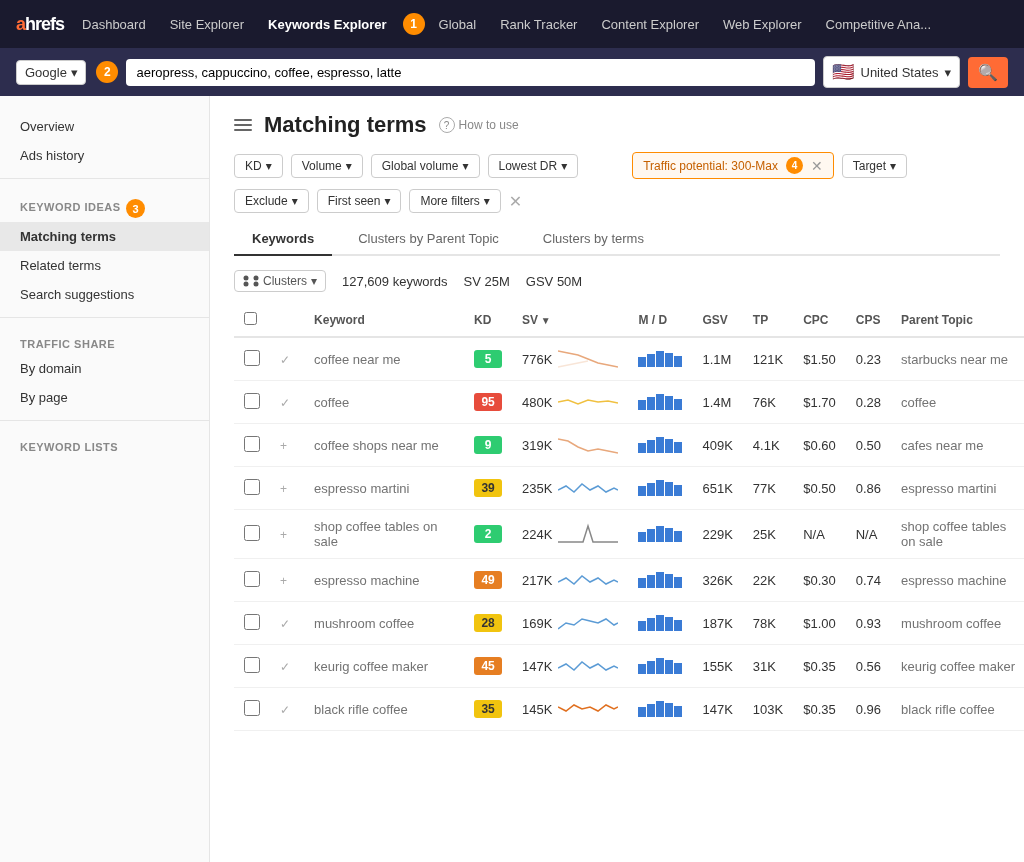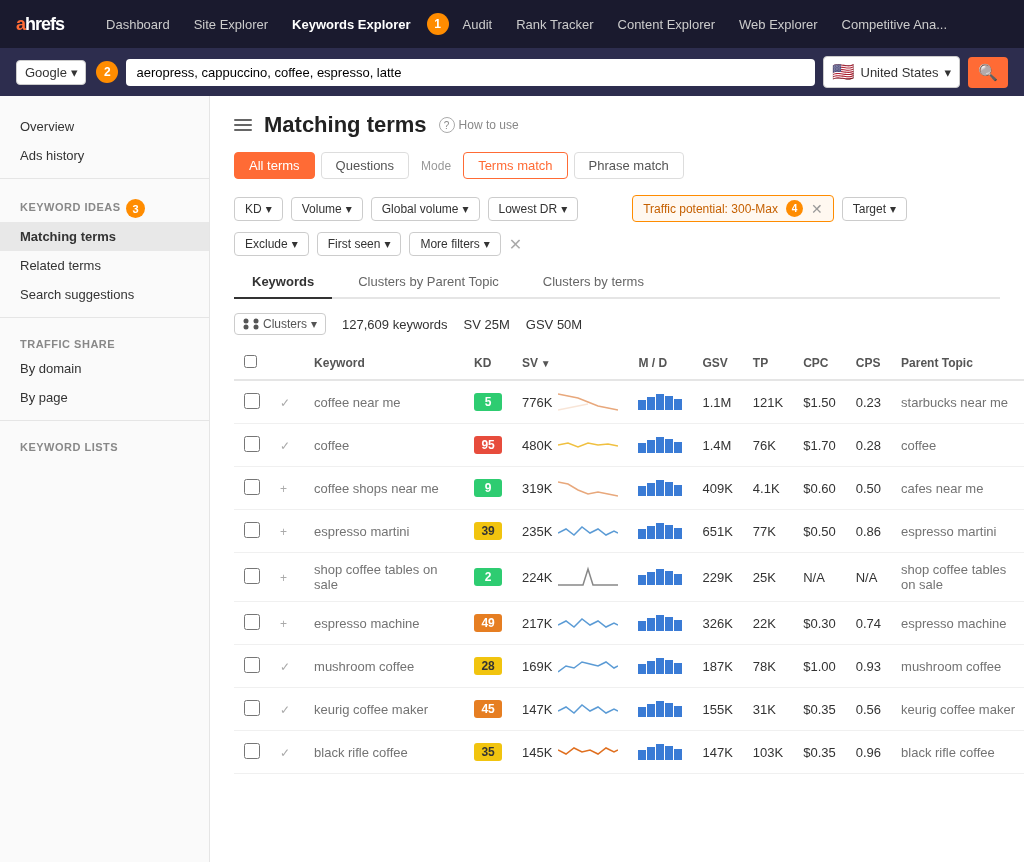--- a/index.html
+++ b/index.html
@@ -1,20 +1,20 @@
 <!DOCTYPE html>
 <html><head>
   <meta charset="utf-8">
   <style>
     * { box-sizing: border-box; margin: 0; padding: 0; }
     body { font-family: -apple-system, BlinkMacSystemFont, 'Segoe UI', Arial, sans-serif; font-size: 13px; color: #333; background: #fff; }
 
     
     .top-nav { background: #1a1a2e; display: flex; align-items: center; height: 48px; padding: 0 16px; gap: 4px; }
-    .top-nav .logo { color: #ff6b35; font-weight: 900; font-size: 18px; margin-right: 28px; letter-spacing: -1px; }
+    .top-nav .logo { color: #ff6b35; font-weight: 900; font-size: 18px; margin-right: 4px; letter-spacing: -1px; }
     .top-nav .logo span { color: #fff; }
     .nav-item { color: #ccc; font-size: 13px; padding: 4px 10px; cursor: pointer; white-space: nowrap; }
     .nav-item.active { color: #fff; font-weight: 600; }
 
     
     .search-bar { background: #2d2d4e; display: flex; align-items: center; height: 48px; padding: 0 16px; gap: 8px; }
     .search-google { background: #fff; border: 1px solid #ccc; border-radius: 4px; padding: 4px 8px; font-size: 13px; cursor: pointer; display: flex; align-items: center; gap: 4px; }
     .search-input { flex: 1; background: #fff; border: none; border-radius: 4px; padding: 6px 10px; font-size: 13px; outline: none; }
     .search-country { background: #fff; border: 1px solid #ccc; border-radius: 4px; padding: 4px 8px; font-size: 13px; cursor: pointer; display: flex; align-items: center; gap: 6px; }
     .search-btn { background: #ff6b35; border: none; border-radius: 4px; color: #fff; padding: 6px 10px; cursor: pointer; font-size: 16px; }
@@ -112,21 +112,21 @@
 <body>
 
 <div class="top-nav">
   <div class="logo">
     <span style="color:#ff6b35">a</span><span style="color:#fff">hrefs</span>
   </div>
   <span class="nav-item">Dashboard</span>
   <span class="nav-item">Site Explorer</span>
   <span class="nav-item active">Keywords Explorer</span>
   <span class="badge-circle">1</span>
-  <span class="nav-item">Audit</span>
+  <span class="nav-item">Global</span>
   <span class="nav-item">Rank Tracker</span>
   <span class="nav-item">Content Explorer</span>
   <span class="nav-item">Web Explorer</span>
   <span class="nav-item">Competitive Ana...</span>
 </div>
 
 <div class="search-bar">
   <div class="search-google">
     <span>Google</span>
     <span>▾</span>
@@ -170,27 +170,20 @@
           <span></span>
           <span></span>
       </div>
       <h1 class="page-title">Matching terms</h1>
       <div class="how-to-use">
         <span style="border:1px solid #aaa;border-radius:50%;width:16px;height:16px;display:inline-flex;align-items:center;justify-content:center;font-size:10px;">?</span>
         <span>How to use</span>
       </div>
     </div>
 
-    <div class="tab-row">
-      <button class="tab-btn active">All terms</button>
-      <button class="tab-btn">Questions</button>
-      <span class="tab-separator" style="padding:0 6px;color:#999;">Mode</span>
-      <button class="tab-btn active-outline">Terms match</button>
-      <button class="tab-btn">Phrase match</button>
-    </div>
 
     <div class="filter-row">
       <button class="filter-btn">
         <span>KD</span>
         <span>▾</span>
       </button>
       <button class="filter-btn">
         <span>Volume</span>
         <span>▾</span>
       </button>

